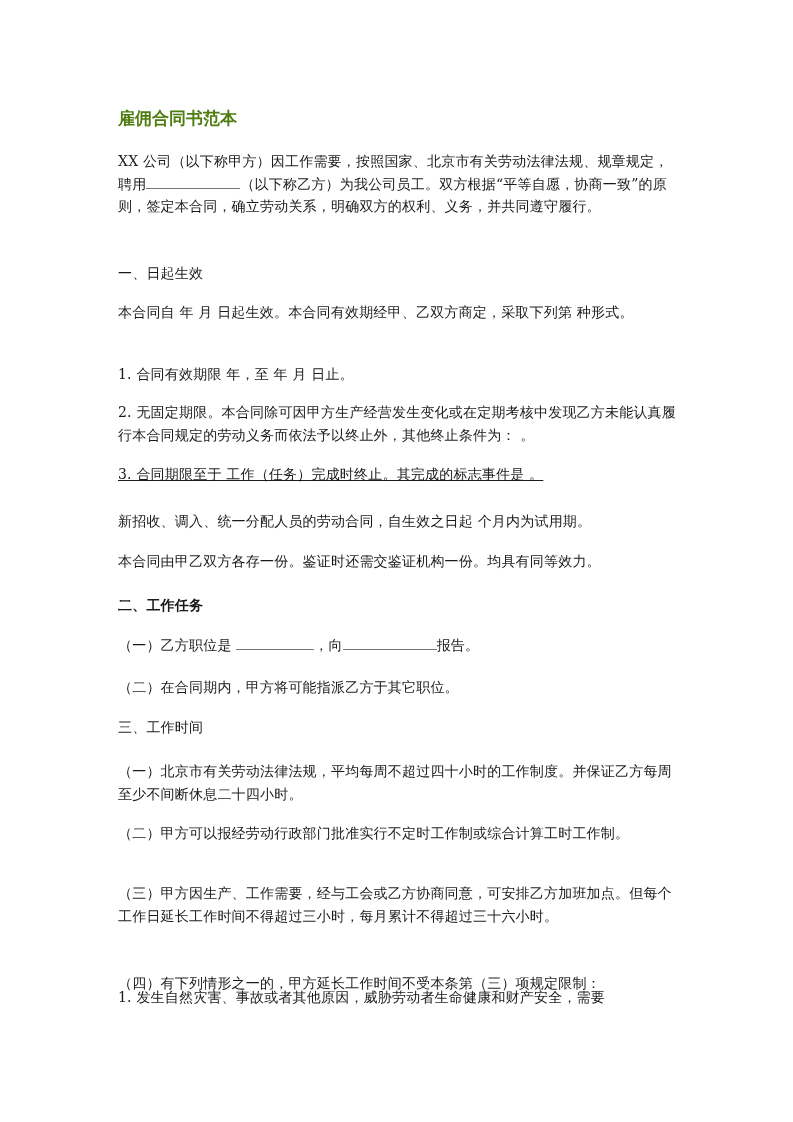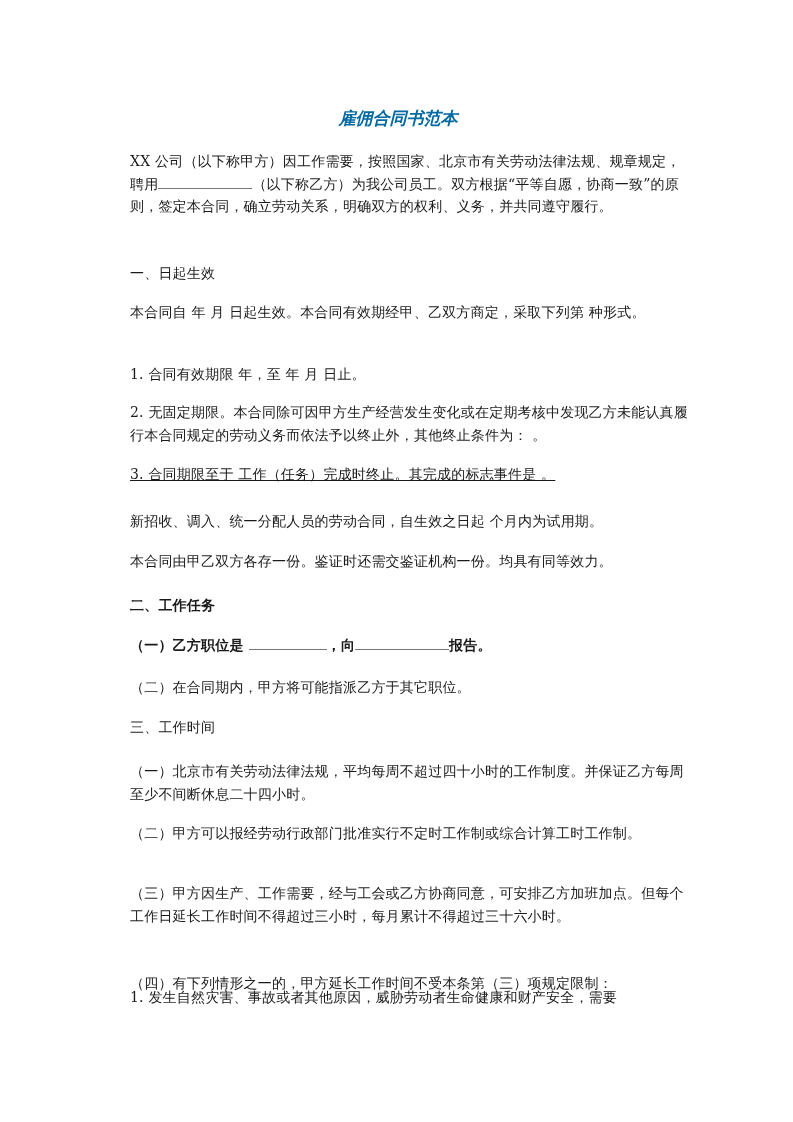--- a/index.html
+++ b/index.html
@@ -19,38 +19,36 @@
       position: absolute;
       left: 118px;
       top: 0;
       width: 560px;
     }
     .title {
       position: absolute;
       left: 0;
       width: 560px;
       top: 106px;
-      text-align: center;
+      text-align: left;
       font-family: "DejaVu Sans", "Liberation Sans", sans-serif;
       font-weight: bold;
       font-size: 17px;
       line-height: 24px;
-      color: #0369a1;
-      font-style: italic;
+      color: #4d7c0f;
     }
     .para {
       position: absolute;
       left: 0;
       width: 560px;
       font-size: 14px;
       line-height: 22.5px;
       letter-spacing: 0.2px;
       white-space: normal;
       word-break: break-all;
-      margin-left: 12px;
     }
     .blank {
       display: inline-block;
       border-bottom: 1px solid #777;
       height: 14px;
       vertical-align: baseline;
     }
     .b1 { width: 78px; }
     .b3 { width: 94px; }
   </style>
@@ -74,21 +72,21 @@
   <div class="para" style="top:401px;">2. 无固定期限。本合同除可因甲方生产经营发生变化或在定期考核中发现乙方未能认真履行本合同规定的劳动义务而依法予以终止外，其他终止条件为：  。</div>
 
   <div class="para" style="top:463px;text-decoration:underline;">3. 合同期限至于  工作（任务）完成时终止。其完成的标志事件是  。</div>
 
   <div class="para" style="top:510px;">新招收、调入、统一分配人员的劳动合同，自生效之日起  个月内为试用期。</div>
 
   <div class="para" style="top:550px;">本合同由甲乙双方各存一份。鉴证时还需交鉴证机构一份。均具有同等效力。</div>
 
   <div class="para" style="top:594px;font-weight:bold;">二、工作任务</div>
 
-  <div class="para" style="top:634px;font-weight:bold;">
+  <div class="para" style="top:634px;">
     <span>（一）乙方职位是</span>
     <span class="blank b1"></span><span>，向</span><span class="blank b3"></span><span>报告。</span>
   </div>
 
   <div class="para" style="top:676px;">（二）在合同期内，甲方将可能指派乙方于其它职位。</div>
 
   <div class="para" style="top:716px;">三、工作时间</div>
 
   <div class="para" style="top:760px;">（一）北京市有关劳动法律法规，平均每周不超过四十小时的工作制度。并保证乙方每周至少不间断休息二十四小时。</div>
 

